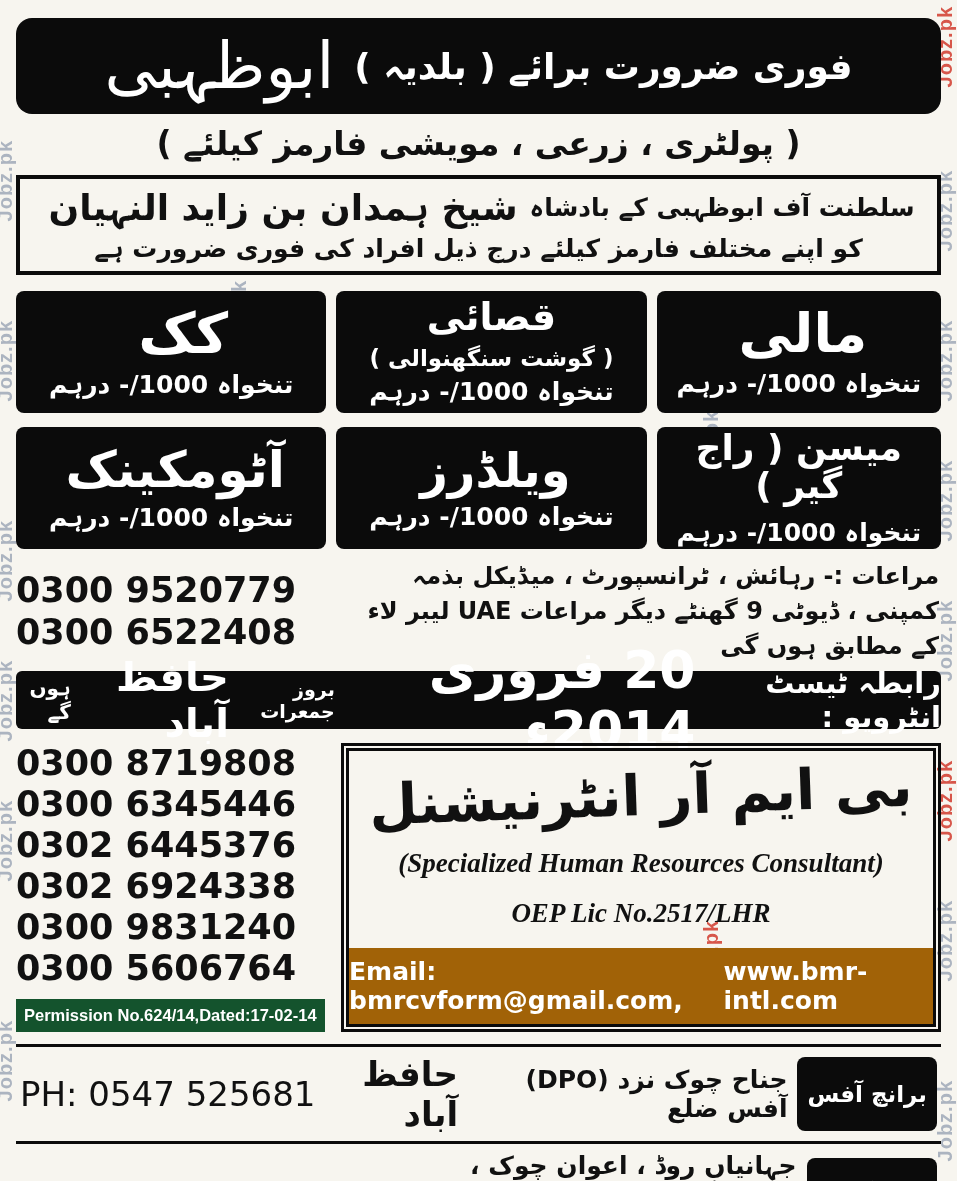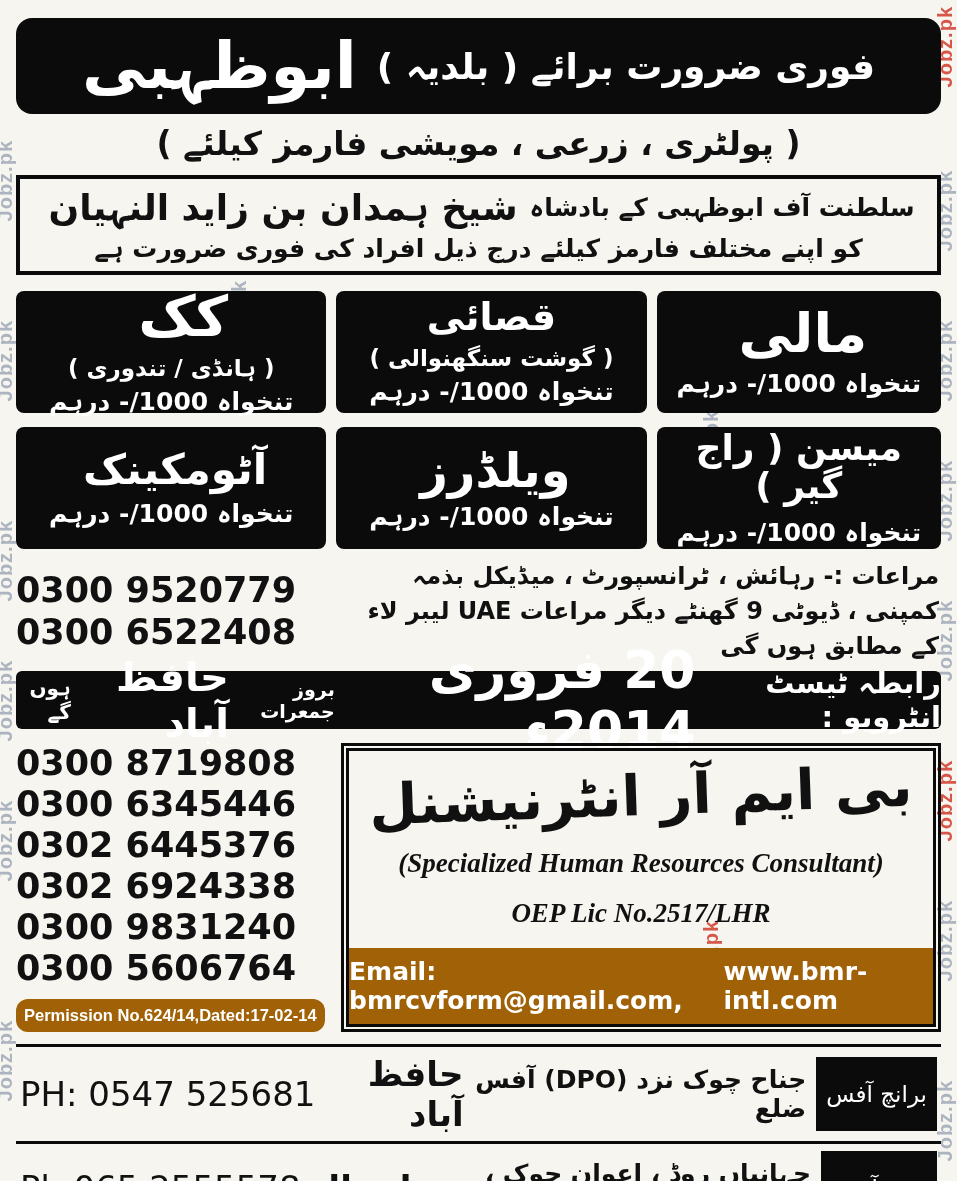--- a/index.html
+++ b/index.html
@@ -27,21 +27,21 @@
   .content{position:relative;z-index:1;padding:18px 16px 0;}
 
   
   .header-box{
     background:#0b0b0b;color:#fff;
     border-radius:16px;height:96px;
     display:flex;align-items:center;justify-content:center;gap:20px;
     direction:rtl;
   }
   .h-small{font-size:36px;font-weight:bold;}
-  .h-large{font-size:64px;font-weight:bold;}
+  .h-large{font-size:64px;font-weight:normal;}
   .subtitle{
     text-align:center;direction:rtl;
     font-size:33px;font-weight:bold;
     padding:10px 0 2px;
   }
 
   
   .intro-box{
     border:4px solid #0b0b0b;
     margin-top:10px;padding:8px 12px;
@@ -66,21 +66,21 @@
     text-align:center;
   }
   .job-line{display:flex;align-items:baseline;justify-content:center;gap:8px;flex-wrap:wrap;}
   .job-title{font-weight:bold;line-height:1.05;}
   .job-sub{font-weight:bold;font-size:23px;}
   .j0 .job-title{font-size:54px;}
   .j1 .job-title{font-size:38px;}
   .j2 .job-title{font-size:56px;margin-left:24px;}
   .j3 .job-title{font-size:36px;}
   .j4 .job-title{font-size:48px;}
-  .j5 .job-title{font-size:42px;}
+  .j5 .job-title{font-size:50px;}
   .job-salary{font-size:25px;font-weight:bold;}
 
   
   .contact-row{display:flex;align-items:center;margin-top:10px;}
   .phones-top{width:318px;font-weight:bold;font-size:35px;line-height:1.22;}
   .benefits{
     flex:1;direction:rtl;text-align:right;
     font-size:24px;font-weight:bold;line-height:1.45;
     padding-right:2px;
   }
@@ -96,23 +96,23 @@
   .iv-date{font-size:52px;}
   .iv-mid{font-size:19px;}
   .iv-city{font-size:40px;}
   .iv-suffix{font-size:20px;}
 
   
   .mid-row{display:flex;gap:10px;margin-top:14px;}
   .mid-left{width:315px;}
   .mid-phone{font-size:35px;font-weight:bold;line-height:1.17;white-space:nowrap;}
   .permission-box{
-    background:#a16207;color:#fff;
+    background:#14532d;color:#fff;
     font:bold 16.5px "Liberation Sans", sans-serif;
-    padding:7px 8px;border-radius:12px;margin-top:10px;display:inline-block;
+    padding:7px 8px;border-radius:0;margin-top:10px;display:inline-block;
   }
   .consultant-box{
     flex:1;border:8px double #0b0b0b;
     display:flex;flex-direction:column;align-items:center;justify-content:space-between;
     padding-top:12px;min-height:246px;box-sizing:border-box;
   }
   .consultant-name{
     font-size:56px;font-weight:bold;direction:rtl;
     transform:rotate(-2deg);
   }
@@ -129,22 +129,22 @@
   
   .offices{margin-top:12px;}
   .office-row{
     display:flex;align-items:center;gap:10px;
     direction:rtl;
     border-top:3px solid #0b0b0b;
     padding:7px 4px;min-height:45px;
   }
   .office-label{
     background:#0b0b0b;color:#fff;
-    font-size:23px;font-weight:normal;
-    padding:24px 10px;border-radius:0;white-space:nowrap;
+    font-size:23px;font-weight:bold;
+    padding:24px 10px;border-radius:8px;white-space:nowrap;
   }
   .office-address{font-size:25px;font-weight:bold;}
   .office-city{font-size:34px;font-weight:bold;}
   .office-phone{
     margin-right:auto;direction:ltr;
     font-size:34px;font-weight:normal;white-space:nowrap;
   }
 </style>
 </head>
 <body>
@@ -195,21 +195,20 @@
       <div class="job j1">
         <div class="job-line">
           <span class="job-title">قصائی</span>
           <span class="job-sub">( گوشت سنگھنوالی )</span>
         </div>
         <div class="job-salary" dir="rtl">تنخواہ 1000/- درہم</div>
       </div>
       <div class="job j2">
         <div class="job-line">
           <span class="job-title">کک</span>
-          <span class="job-sub">( ہانڈی / تندوری )</span>
         </div>
         <div class="job-salary" dir="rtl">تنخواہ 1000/- درہم</div>
       </div>
       <div class="job j3">
         <div class="job-line">
           <span class="job-title">میسن ( راج گیر )</span>
           <span class="job-sub"></span>
         </div>
         <div class="job-salary" dir="rtl">تنخواہ 1000/- درہم</div>
       </div>

